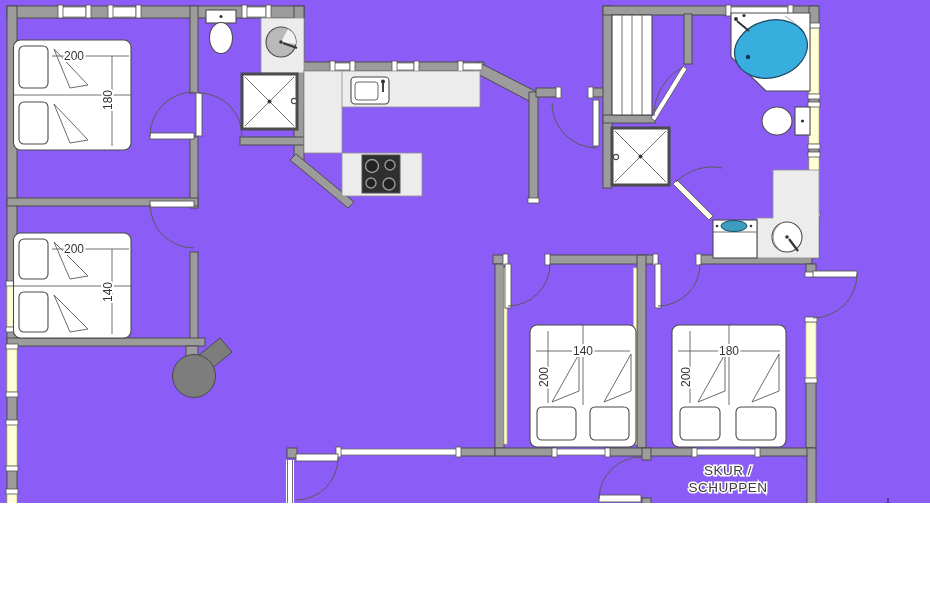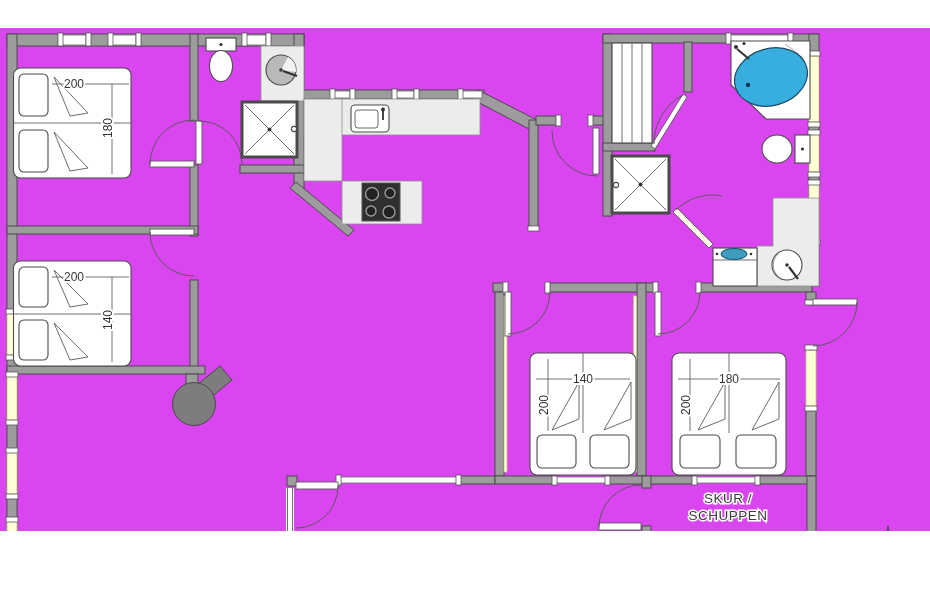--- a/index.html
+++ b/index.html
@@ -1,16 +1,16 @@
 <!DOCTYPE html>
 <html><head>
 <meta charset="utf-8">
 <style>
   html,body{margin:0;padding:0;background:#fff;}
-  .stage{width:930px;height:503px;background:#d946ef;position:relative;overflow:hidden;margin-top:28px;}
+  .stage{width:930px;height:503px;background:#8b5cf6;position:relative;overflow:hidden;}
   svg{display:block;font-family:"Liberation Sans",sans-serif;}
   .wall{fill:#9c9c9c;stroke:#4b4b4b;stroke-width:1;}
   .winy{fill:#ffffd6;stroke:#c2c287;stroke-width:.8;}
   .winw{fill:#ffffff;stroke:#6e6e6e;stroke-width:.8;}
   .cap{fill:#ffffff;stroke:#555;stroke-width:.8;}
   .fx{fill:#ffffff;stroke:#4b4b4b;stroke-width:1.1;}
   .fxthick{fill:#ffffff;stroke:#4b4b4b;stroke-width:3;}
   .cnt{fill:#ececec;stroke:#909090;stroke-width:.8;}
   .thin{stroke:#606060;stroke-width:.9;fill:none;}
   .arc{fill:none;stroke:#5a5a5a;stroke-width:1;}

